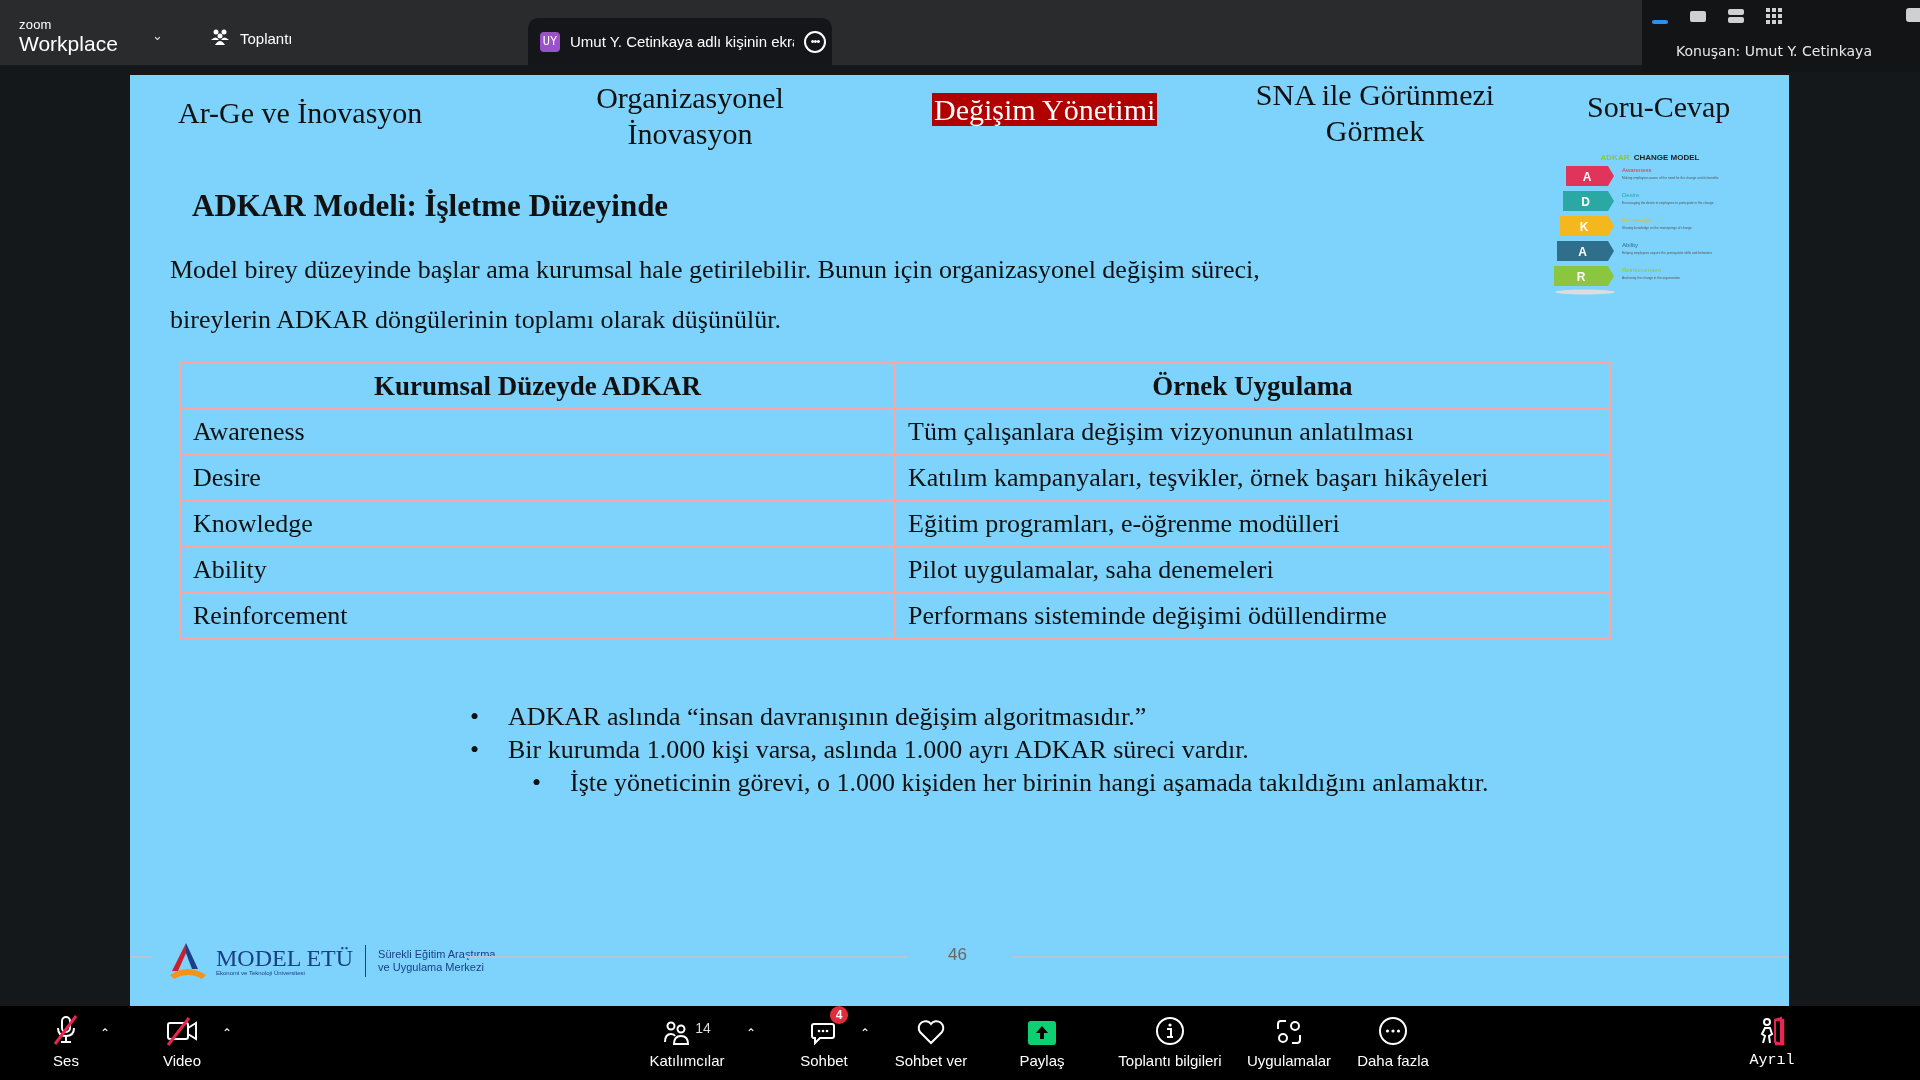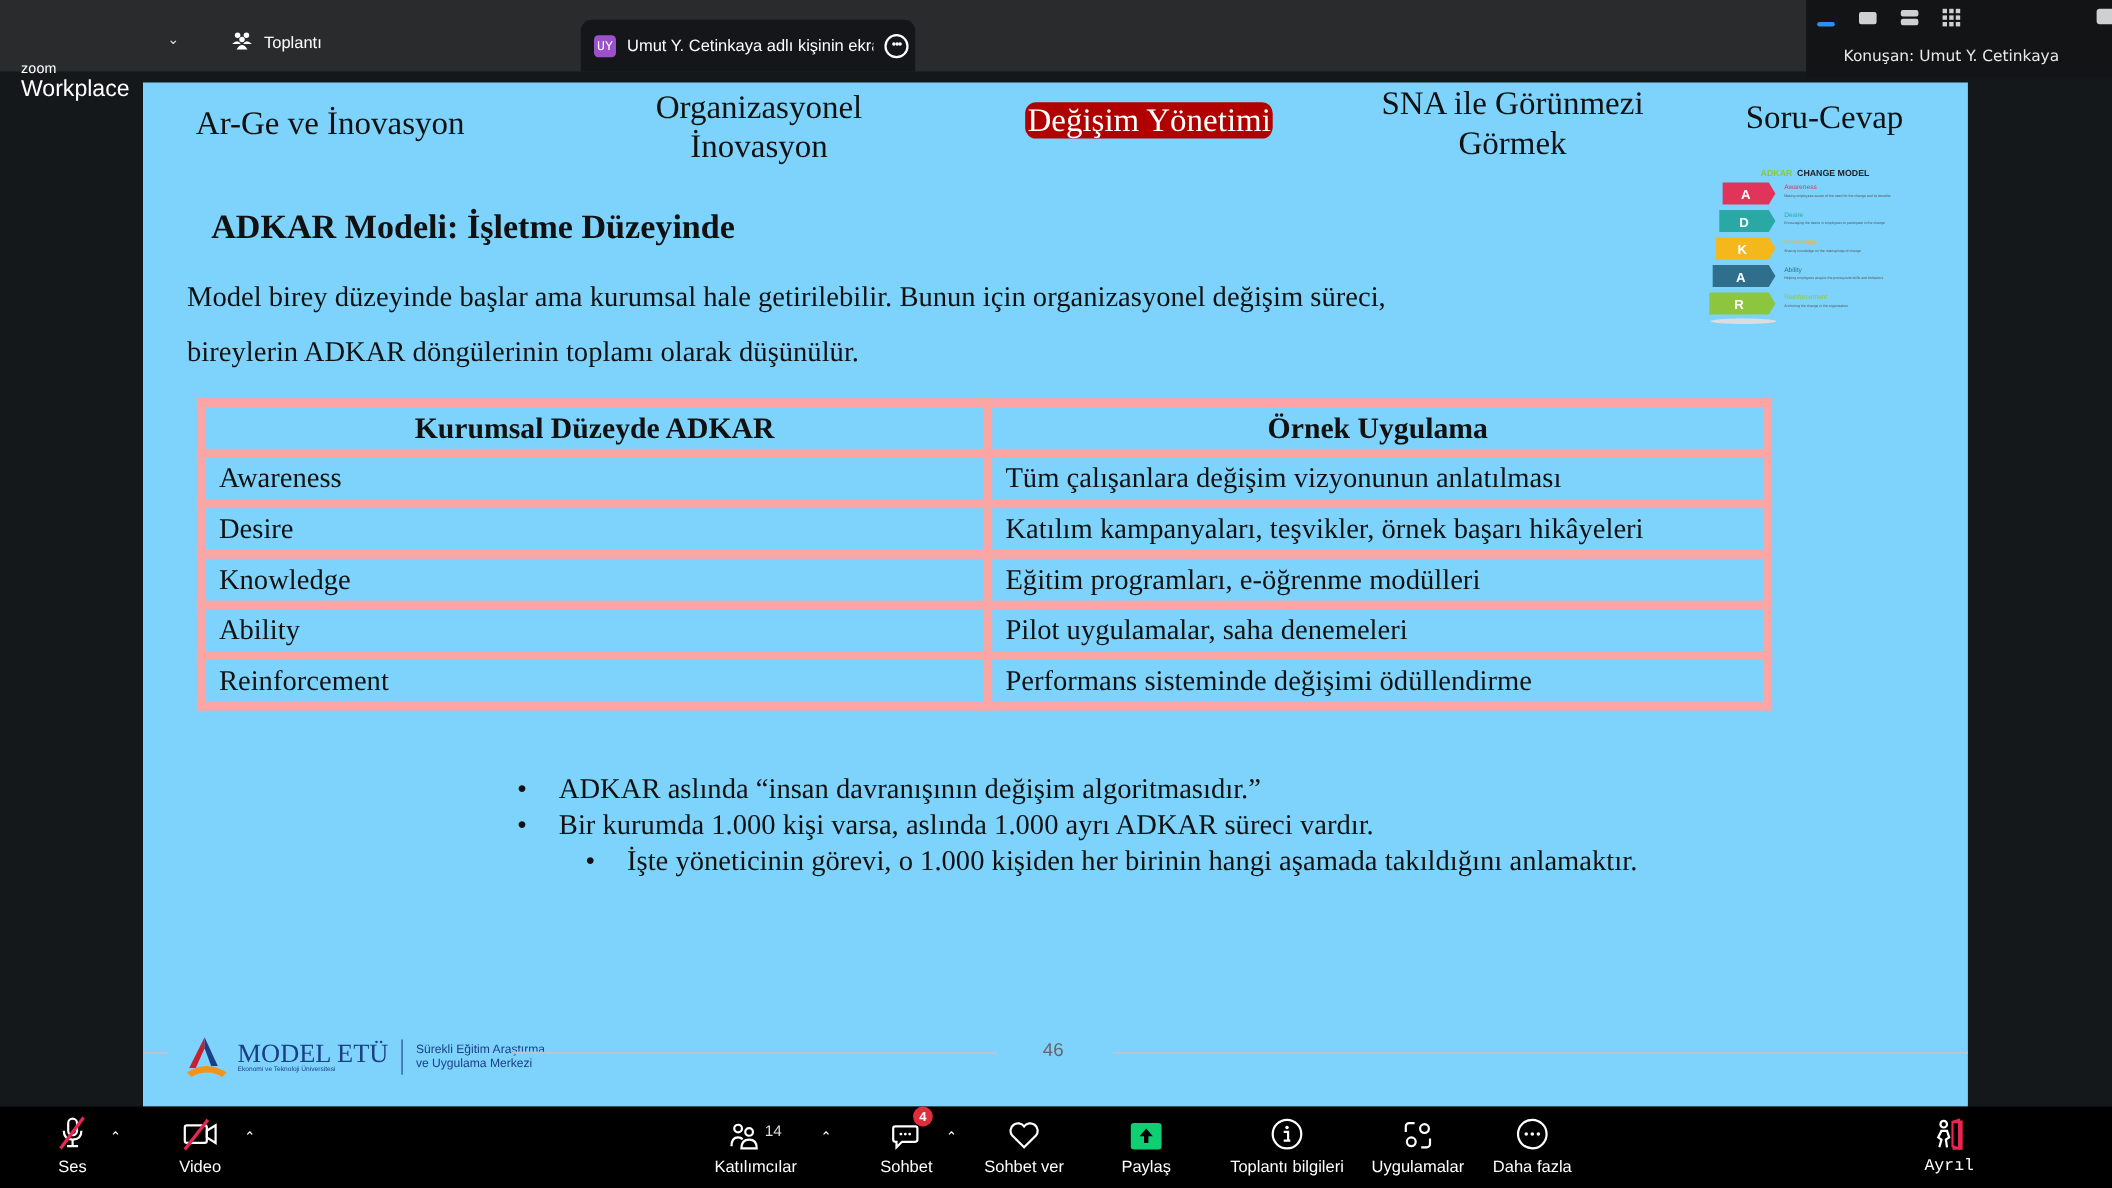--- a/index.html
+++ b/index.html
@@ -1,21 +1,21 @@
 <!DOCTYPE html>
 <html><head>
 <meta charset="utf-8">
 <style>
   * { box-sizing: border-box; margin: 0; padding: 0; }
   html, body { width: 1920px; height: 1080px; overflow: hidden; background: #16181b; font-family: "Liberation Sans", sans-serif; }
   #root { position: relative; width: 1920px; height: 1080px; background: #15181b; }
 
   
   .topbar { position: absolute; left: 0; top: 0; width: 1920px; height: 65px; background: #2a2b2d; }
-  .brand { position: absolute; left: 19px; top: 18px; color: #fff; line-height: 1; margin-top: 37px; }
+  .brand { position: absolute; left: 19px; top: 18px; color: #fff; line-height: 1; }
   .brand-small { font-size: 13px; display: block; letter-spacing: 0.2px; }
   .brand-big { font-size: 21px; display: block; margin-top: 2px; }
   .brand-chevron { position: absolute; left: 152px; top: 28px; color: #ddd; font-size: 13px; }
   .meeting-tab { position: absolute; left: 210px; top: 28px; display: flex; align-items: center; gap: 10px; color: #fff; font-size: 15px; }
   .share-tab { position: absolute; left: 528px; top: 18px; width: 304px; height: 47px; background: #141619; border-radius: 10px 10px 0 0; display: flex; align-items: center; padding-left: 12px; gap: 10px; color: #fff; font-size: 15px; }
   .uy-badge { width: 20px; height: 20px; background: #9b51c9; color: #fff; font-size: 12px; border-radius: 4px; display: flex; align-items: center; justify-content: center; font-family: Liberation Mono, monospace; }
   .share-title { white-space: nowrap; overflow: hidden; width: 224px; }
   .more-circle { width: 22px; height: 22px; border: 2px solid #fff; border-radius: 50%; display: flex; align-items: center; justify-content: center; font-size: 11px; line-height: 1; letter-spacing: -1px; }
 
   .speaker-panel { position: absolute; left: 1642px; top: 0; width: 278px; height: 72px; background: #121416; }
@@ -26,28 +26,28 @@
   .vi-two { display: flex; flex-direction: column; gap: 2px; }
   .vi-two span { width: 16px; height: 6px; background: #d0d0d0; border-radius: 2px; display: block; }
   .vi-grid { display: grid; grid-template-columns: repeat(3,4px); gap: 2px; }
   .vi-grid span { width: 4px; height: 4px; background: #d0d0d0; display: block; }
   .vi-right { position: absolute; right: 0; top: 8px; width: 14px; height: 14px; background: #d0d0d0; border-radius: 3px 0 0 3px; }
   .speaker-label { position: absolute; left: 34px; top: 43px; color: #e9e9e9; font-size: 15px; font-family: "DejaVu Sans", sans-serif; font-size: 14px; }
 
   
   .slide { position: absolute; left: 130px; top: 75px; width: 1659px; height: 931px; background: #7dd3fc; font-family: "Liberation Serif", serif; color: #111; }
   .nav-item { position: absolute; font-size: 30px; text-align: center; line-height: 1.2; color: #111; }
-  .nav-active { background: #b00000; color: #fff; padding: 0 2px; border-radius: 10px; }
+  .nav-active { background: #b00000; color: #fff; padding: 0 2px; }
   .slide-heading { position: absolute; left: 62px; top: 113px; font-size: 31px; font-weight: bold; }
   .intro { position: absolute; left: 40px; top: 170px; font-size: 26px; line-height: 50px; width: 1400px; }
 
   .adkar-img { position: absolute; left: 1410px; top: 75px; width: 220px; height: 150px; }
 
   table.adkar { position: absolute; left: 49px; top: 287px; width: 1432px; border-collapse: collapse; font-size: 26px; }
-  table.adkar th, table.adkar td { border: 8px solid #fca5a5; height: 46px; padding: 0 12px; }
+  table.adkar th, table.adkar td { border: 2px solid #fca5a5; height: 46px; padding: 0 12px; }
   table.adkar th { font-weight: bold; text-align: center; font-size: 27px; }
   table.adkar td:first-child, table.adkar th:first-child { width: 715px; }
   table.adkar td { text-align: left; }
 
   .bullets { position: absolute; left: 340px; top: 625px; font-size: 26px; line-height: 33px; width: 1100px; }
   .bullets li { list-style: none; position: relative; padding-left: 38px; }
   .bullets li::before { content: "•"; position: absolute; left: 0; top: 0; }
   .bullets li.sub { margin-left: 62px; }
 
   .footer-line-left { position: absolute; left: 0; top: 881px; width: 22px; height: 2px; background: #b9c4d8; }

